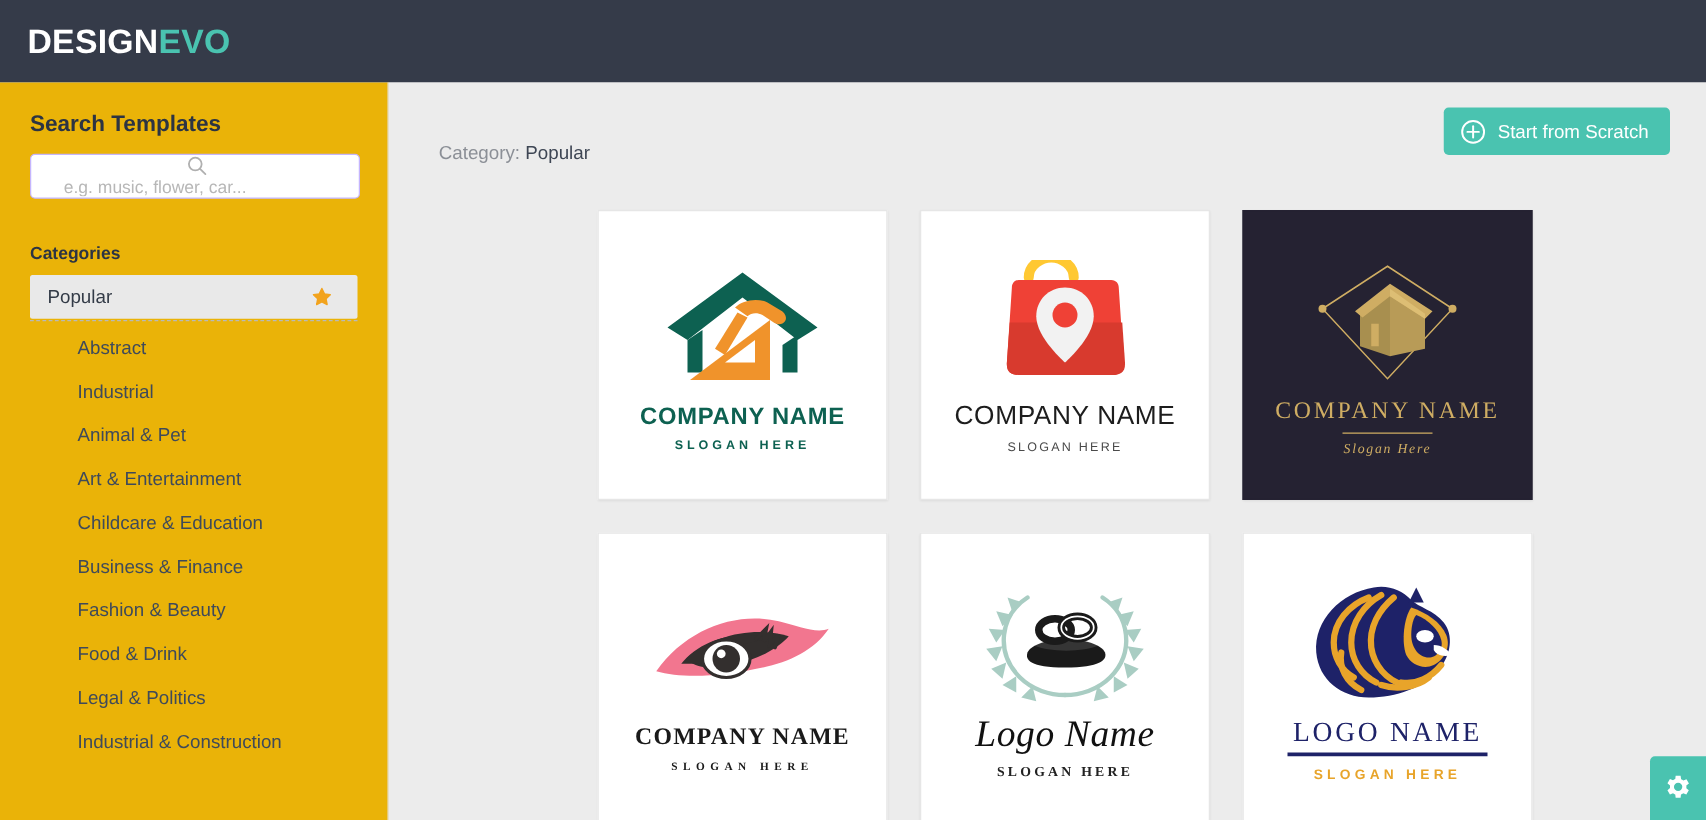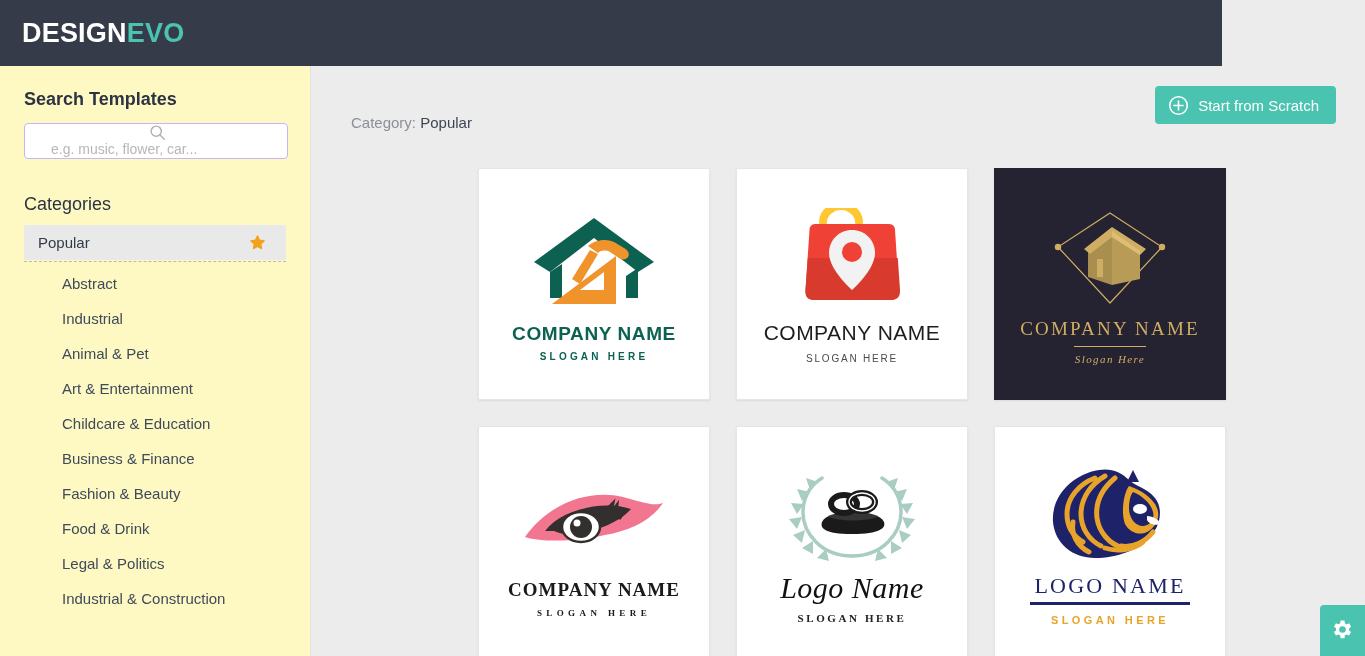--- a/index.html
+++ b/index.html
@@ -7,38 +7,38 @@
     width: 1365px; height: 656px;
     overflow: hidden;
     font-family: "Liberation Sans", sans-serif;
     background: #ececec;
   }
   #app { position: relative; width: 1365px; height: 656px; }
 
   
   .navbar {
     position: absolute; top: 0; left: 0;
-    width: 1222px; height: 66px;
+    width: 1365px; height: 66px;
     background: #353b49;
     display: flex; align-items: center;
   }
   .brand {
     margin-left: 22px;
     font-size: 27px; font-weight: bold;
     letter-spacing: .2px;
     line-height: 1;
   }
   .brand .b-design { color: #ffffff; }
   .brand .b-evo { color: #4ac3b0; }
 
   
   .sidebar {
     position: absolute; top: 66px; left: 0;
     width: 311px; height: 590px;
-    background: #fef9c3;
+    background: #eab308;
     border-right: 1px solid #e2e2e2;
     overflow: hidden;
   }
   .side-title {
     font-size: 18px; font-weight: bold; color: #2c3443;
     margin: 23px 0 0 24px;
   }
   .search-wrap {
     margin: 13px 0 0 24px;
     width: 264px; height: 36px;
@@ -51,21 +51,21 @@
   .search-icon { margin: 0 8px 0 11px; display: flex; flex: none; }
   .search-input {
     border: none; outline: none;
     font-family: "Liberation Sans", sans-serif;
     font-size: 14px; color: #333;
     width: 210px; background: transparent;
   }
   .search-input::placeholder { color: #b7b7b7; }
 
   .cat-title {
-    font-size: 18px; font-weight: normal; color: #2c3443;
+    font-size: 14px; font-weight: bold; color: #2c3443;
     margin: 35px 0 0 24px;
   }
   .cat-list { margin-top: 10px; list-style: none; }
   .cat-item {
     height: 35px; display: flex; align-items: center;
     padding: 0 20px 0 38px;
     margin: 0 24px;
     font-size: 15px; color: #3f4a5a;
     cursor: pointer;
     position: relative;

